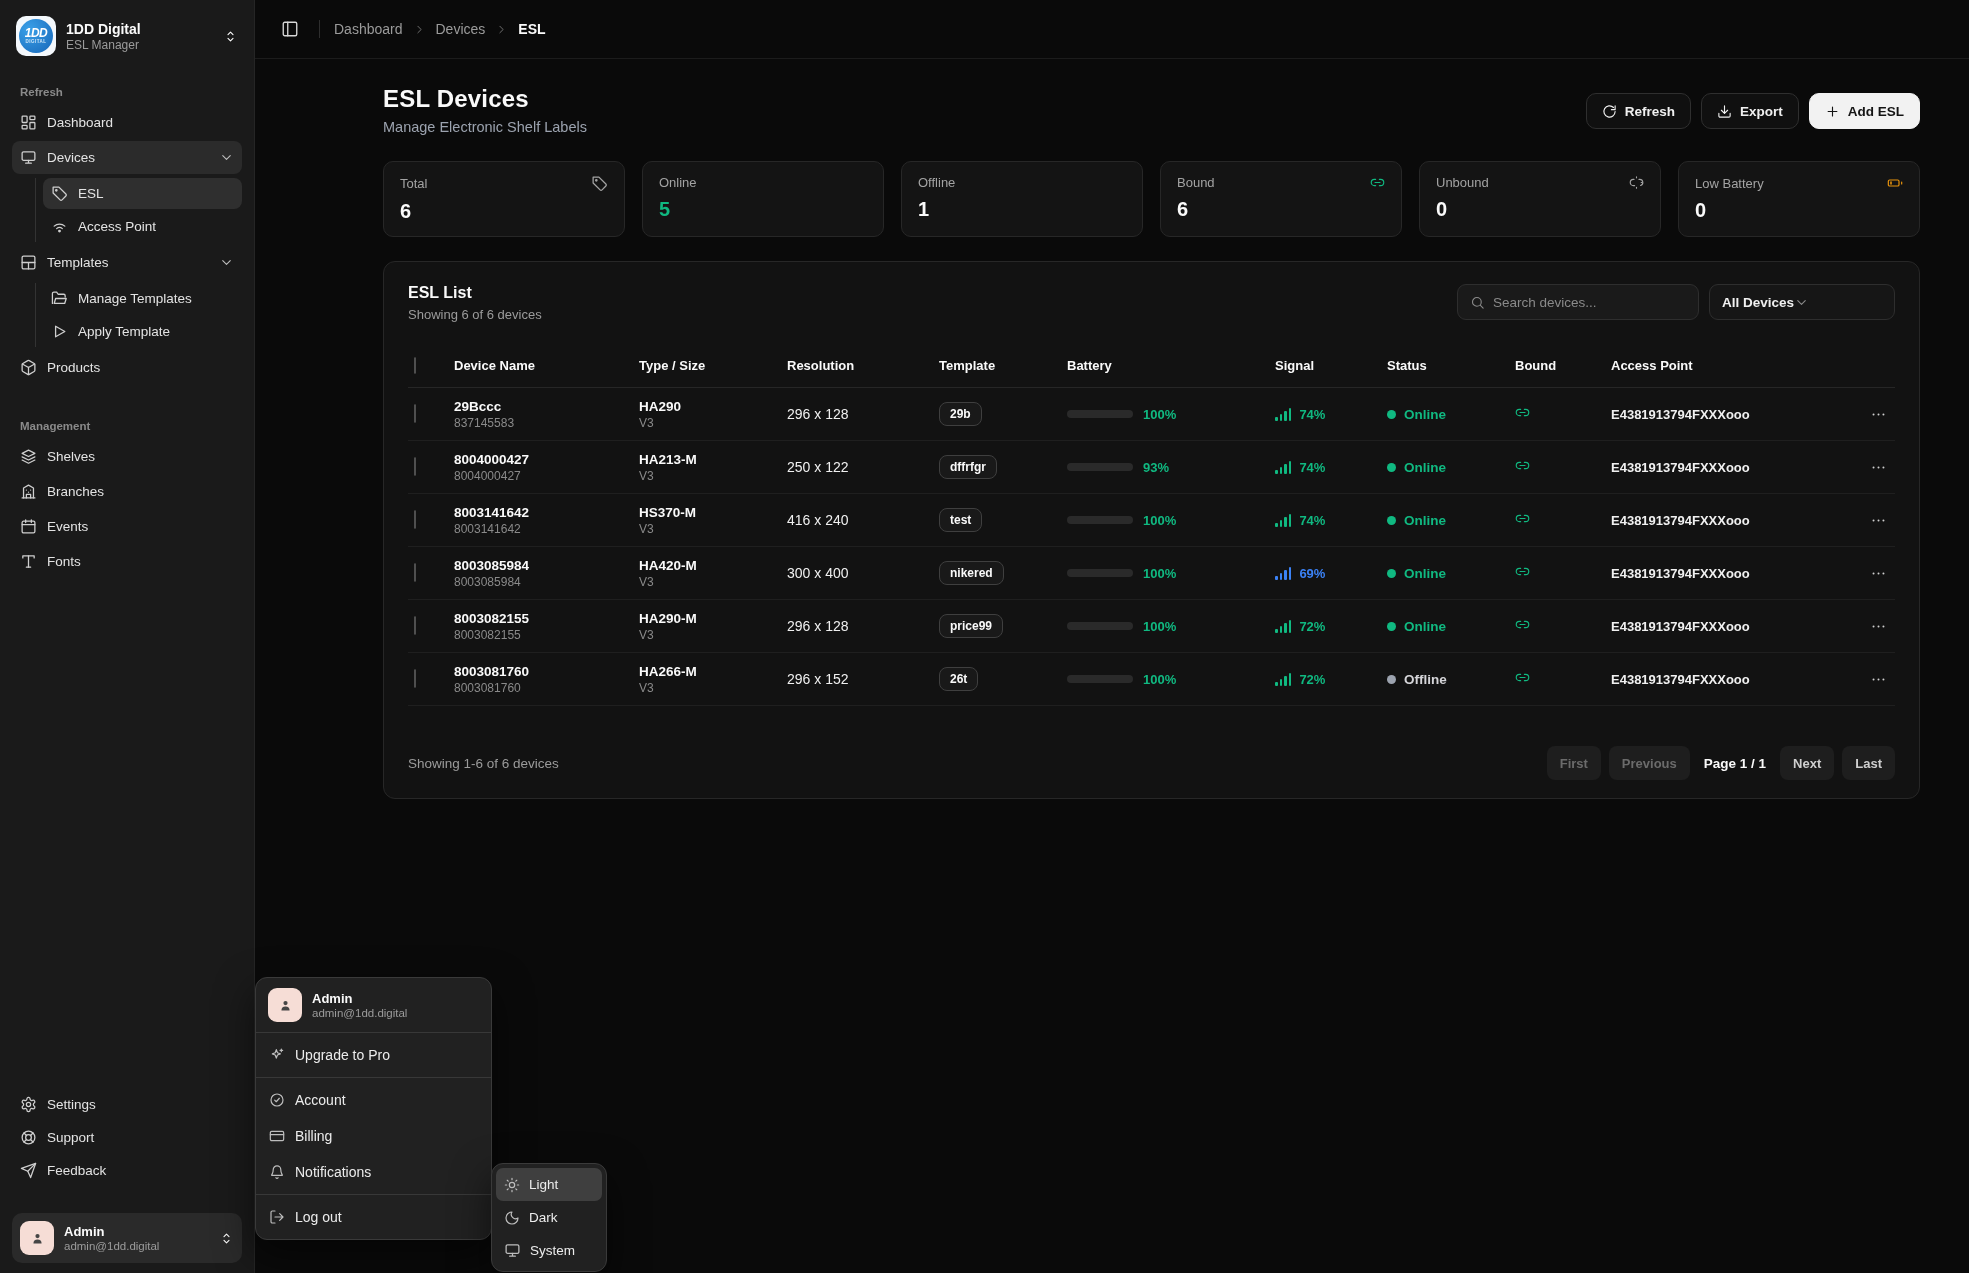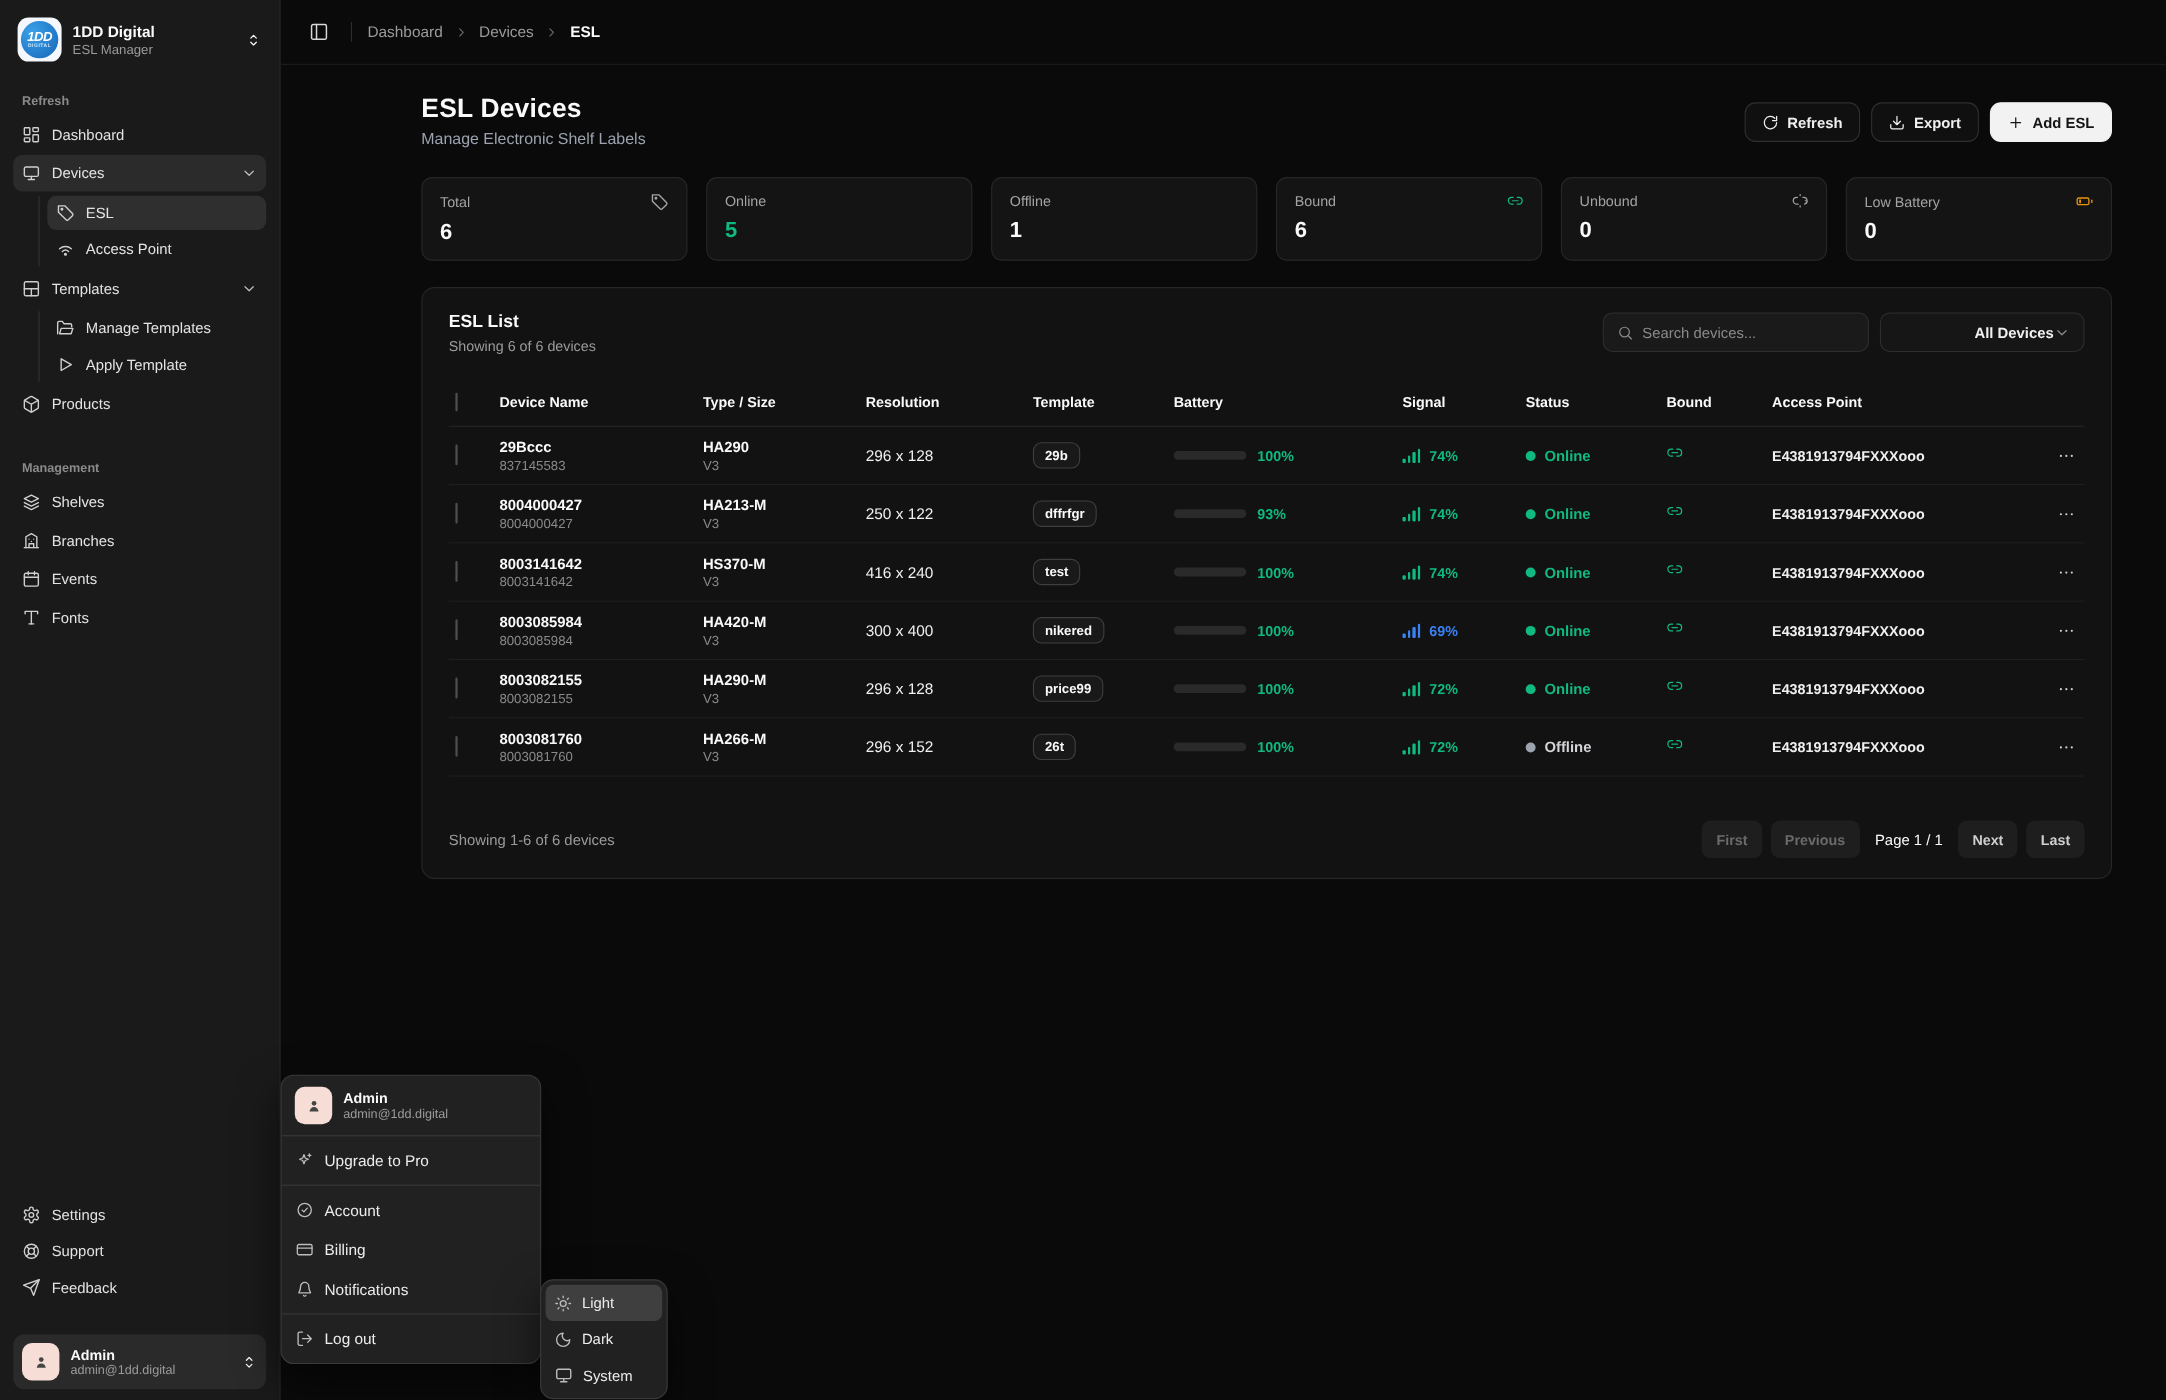--- a/index.html
+++ b/index.html
@@ -73,21 +73,21 @@
   .list-card { margin-top:24px; padding:22px 24px 18px 24px; min-height:538px; display:flex; flex-direction:column; }
   .list-head { display:flex; align-items:flex-start; justify-content:space-between; }
   .list-head h2 { font-size:16px; font-weight:700; }
   .list-head p { font-size:13px; color:#9b9b9b; margin-top:5px; }
   .list-controls { display:flex; gap:10px; }
   .search { display:flex; align-items:center; gap:8px; width:242px; height:36px; background:#1a1a1a;
     border:1px solid #2e2e2e; border-radius:9px; padding:0 12px; color:#8a8a8a; }
   .search input { flex:1; min-width:0; background:none; border:none; outline:none; color:#e5e5e5;
     font-size:13.5px; font-family:inherit; }
   .search input::placeholder { color:#8a8a8a; }
-  .select { display:flex; align-items:center; justify-content:flex-end; width:186px; height:36px;
+  .select { display:flex; align-items:center; justify-content:flex-start; width:186px; height:36px;
     background:#161616; border:1px solid #2e2e2e; border-radius:9px; padding:0 12px; color:#f0f0f0;
     font-size:13.5px; font-weight:600; cursor:pointer; font-family:inherit; }
   .select .icon { color:#8a8a8a; }
 
   .tbl { margin-top:22px; }
   .trow { display:grid; grid-template-columns:46px 185px 148px 152px 128px 208px 112px 128px 96px 1fr 46px;
     align-items:center; }
   .thead { height:44px; border-bottom:1px solid #262626; font-size:13px; font-weight:700; color:#fafafa; }
   .tbody .trow { height:53px; border-bottom:1px solid #1f1f1f; }
   .cell { padding-right:10px; }
@@ -111,21 +111,21 @@
   .bound-cell { color:#10b981; }
   .ap { font-size:13px; font-weight:600; color:#f0f0f0; }
   .dots { color:#cfcfcf; cursor:pointer; display:flex; justify-content:flex-end; padding-right:8px; }
 
   .list-foot { margin-top:auto; padding-top:22px; display:flex; align-items:center; justify-content:space-between; }
   .foot-txt { font-size:13.5px; color:#9b9b9b; }
   .pager { display:flex; align-items:center; gap:8px; }
   .pg { height:34px; padding:0 13px; background:#1e1e1e; border:none; border-radius:8px; font-size:13px;
     font-weight:600; cursor:pointer; font-family:inherit; color:#cfcfcf; }
   .pg.dim { color:#6b6b6b; cursor:default; }
-  .pg-label { font-size:13.5px; font-weight:400; color:#fafafa; margin:0 6px; }
+  .pg-label { font-size:13.5px; font-weight:700; color:#fafafa; margin:0 6px; }
 
   
   .menu { position:absolute; background:#212121; border:1px solid #3a3a3a; border-radius:12px;
     box-shadow:0 14px 38px rgba(0,0,0,.55); z-index:50; overflow:hidden; }
   .user-menu { left:255px; top:977px; width:237px; }
   .menu-header { display:flex; align-items:center; gap:10px; padding:10px 12px; }
   .menu-group { border-top:1px solid #383838; padding:4px; }
   .mi { display:flex; align-items:center; gap:10px; height:36px; padding:0 9px; border-radius:8px;
     font-size:14px; color:#ececec; font-weight:500; cursor:pointer; }
   .mi .icon { color:#bdbdbd; }

